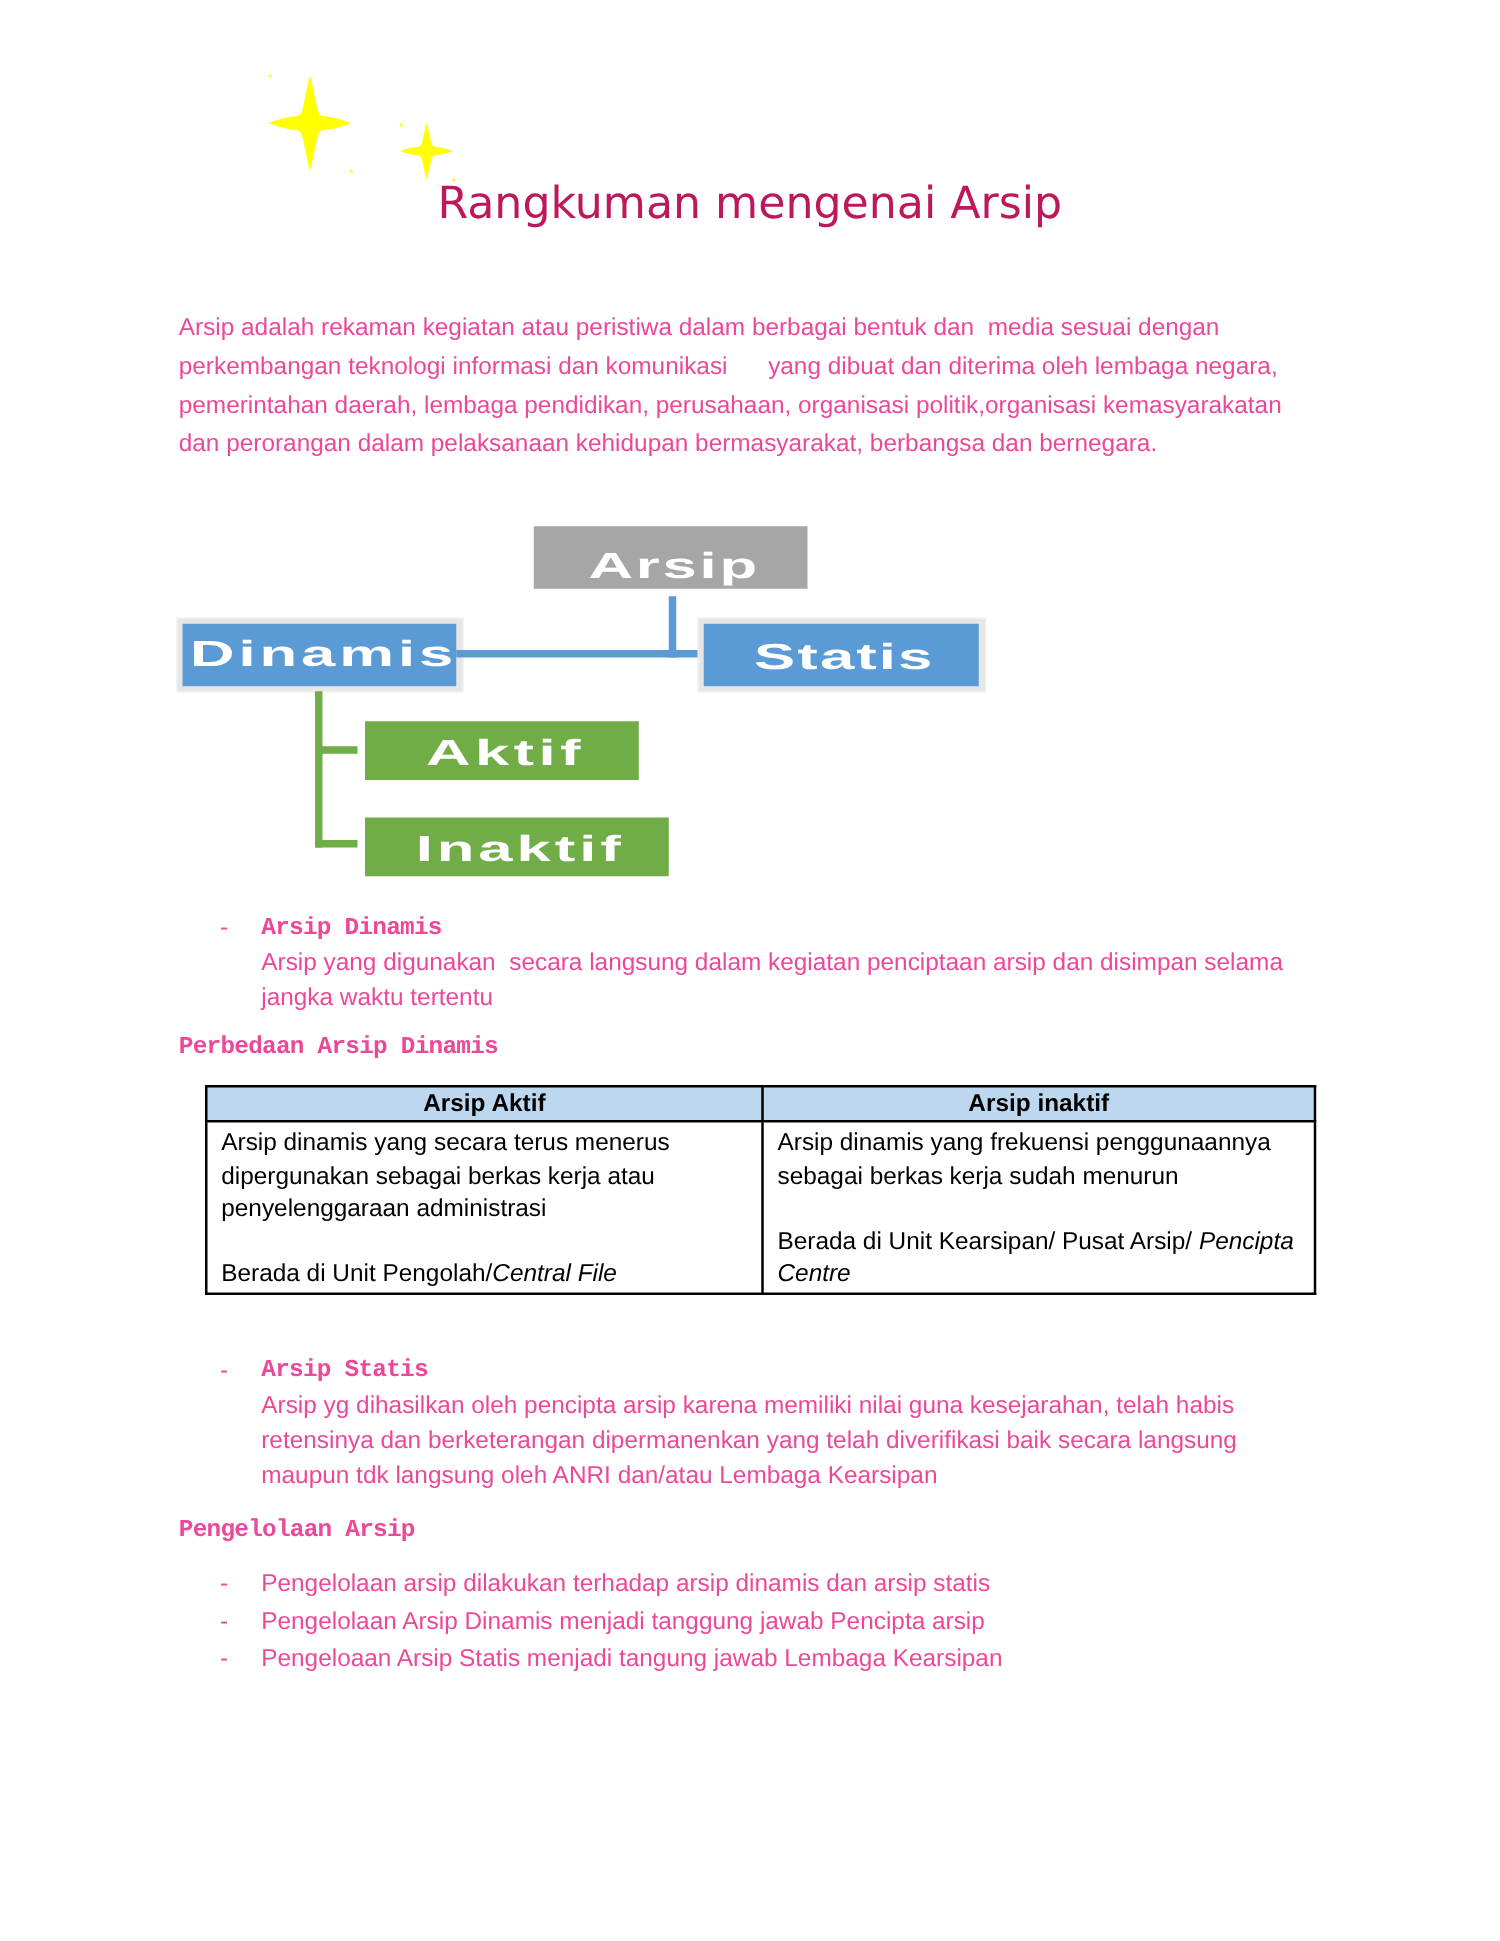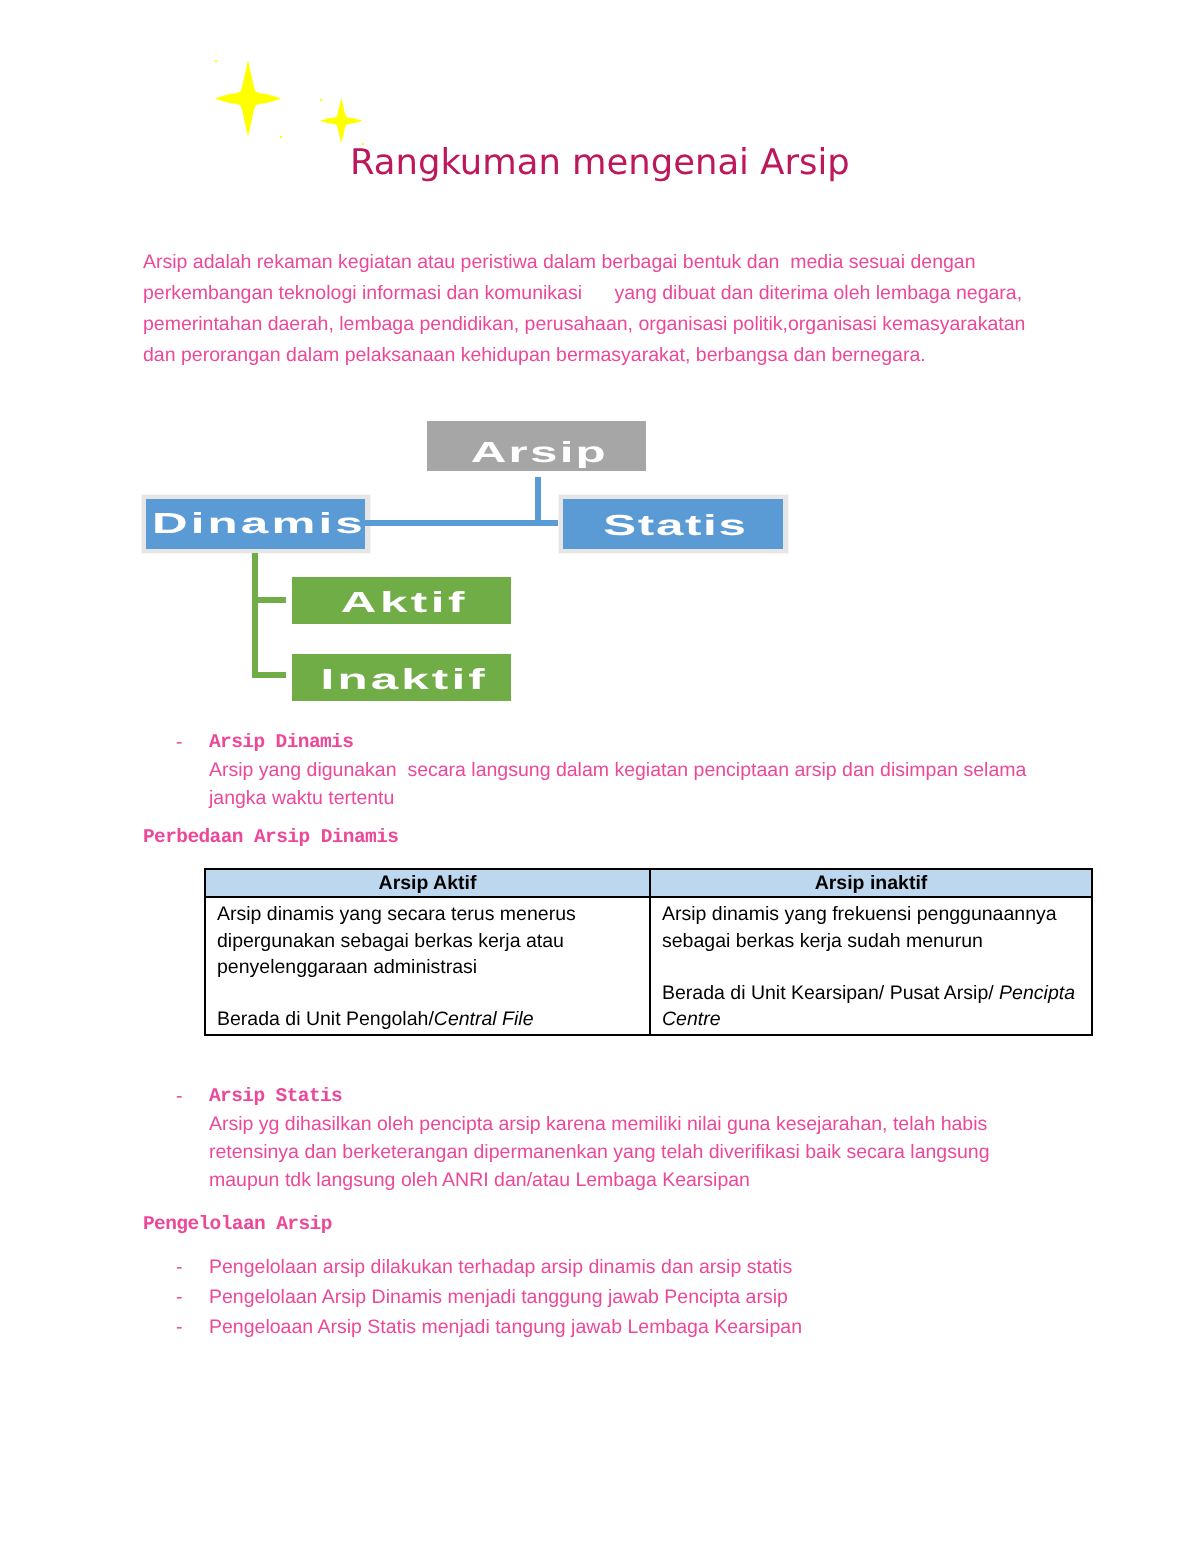--- a/index.html
+++ b/index.html
@@ -21,21 +21,21 @@
 
   
   #diagram{position:absolute;left:0;top:0;width:1200px;height:1553px;}
   .node{position:absolute;display:flex;align-items:center;justify-content:center;
         font-family:"Liberation Sans",sans-serif;font-weight:bold;color:#ffffff;
         font-size:29px;overflow:hidden;}
   .node > span{display:inline-block;transform:scaleX(1.7);transform-origin:center;}
   .frame{position:absolute;background:#e7e6e6;border:1px solid #f7f5f2;box-sizing:border-box;}
 
   
-  #tbl{position:absolute;left:164px;top:868px;width:794px;border-collapse:collapse;table-layout:fixed;margin-left:40px;}
+  #tbl{position:absolute;left:164px;top:868px;width:794px;border-collapse:collapse;table-layout:fixed;}
   #tbl td{border:2px solid #000;vertical-align:top;font-size:19.5px;line-height:26.3px;padding:3px 16px 1px 11px;}
   #tbl td.c1{width:443px;}
   #tbl td.c2{width:440px;}
   .th{text-align:center;font-weight:bold;letter-spacing:0px;height:25px;line-height:25px;padding:0 !important;}
 </style>
 </head>
 <body>
 
 <div class="page">
 
@@ -69,21 +69,21 @@
 
     <div class="frame" style="left:558px;top:494px;width:231px;height:60px"></div>
     <div class="node" style="left: 563px; top: 499px; width: 220px; height: 50px; padding-top: 5px; box-sizing: border-box; letter-spacing: 0.98px; background: rgb(91, 155, 213);">
       <span style="margin-right:-3.98px">Statis</span>
     </div>
 
     <div class="node" style="left: 292px; top: 577px; width: 219px; height: 47px; padding-top: 6px; box-sizing: border-box; letter-spacing: 2.06px; background: rgb(112, 173, 71);">
       <span style="margin-right:-6.06px">Aktif</span>
     </div>
 
-    <div class="node" style="left: 292px; top: 654px; width: 219px; height: 47px; padding-top: 6px; box-sizing: border-box; letter-spacing: 1.86px; background: rgb(112, 173, 71);">
+    <div class="node" style="left: 292px; top: 654px; width: 243px; height: 47px; padding-top: 6px; box-sizing: border-box; letter-spacing: 1.86px; background: rgb(112, 173, 71);">
       <span style="margin-right:-5.86px">Inaktif</span>
     </div>
 
     <div class="abs" style="left: 535px; top: 477px; width: 6px; height: 49px; background: rgb(91, 155, 213);"></div>
     <div class="abs" style="left: 365px; top: 520px; width: 193px; height: 6px; background: rgb(91, 155, 213);"></div>
     <div class="abs" style="left: 252px; top: 553px; width: 6px; height: 125px; background: rgb(112, 173, 71);"></div>
     <div class="abs" style="left: 252px; top: 597px; width: 34px; height: 6px; background: rgb(112, 173, 71);"></div>
     <div class="abs" style="left: 252px; top: 672px; width: 34px; height: 6px; background: rgb(112, 173, 71);"></div>
   </div>
 

